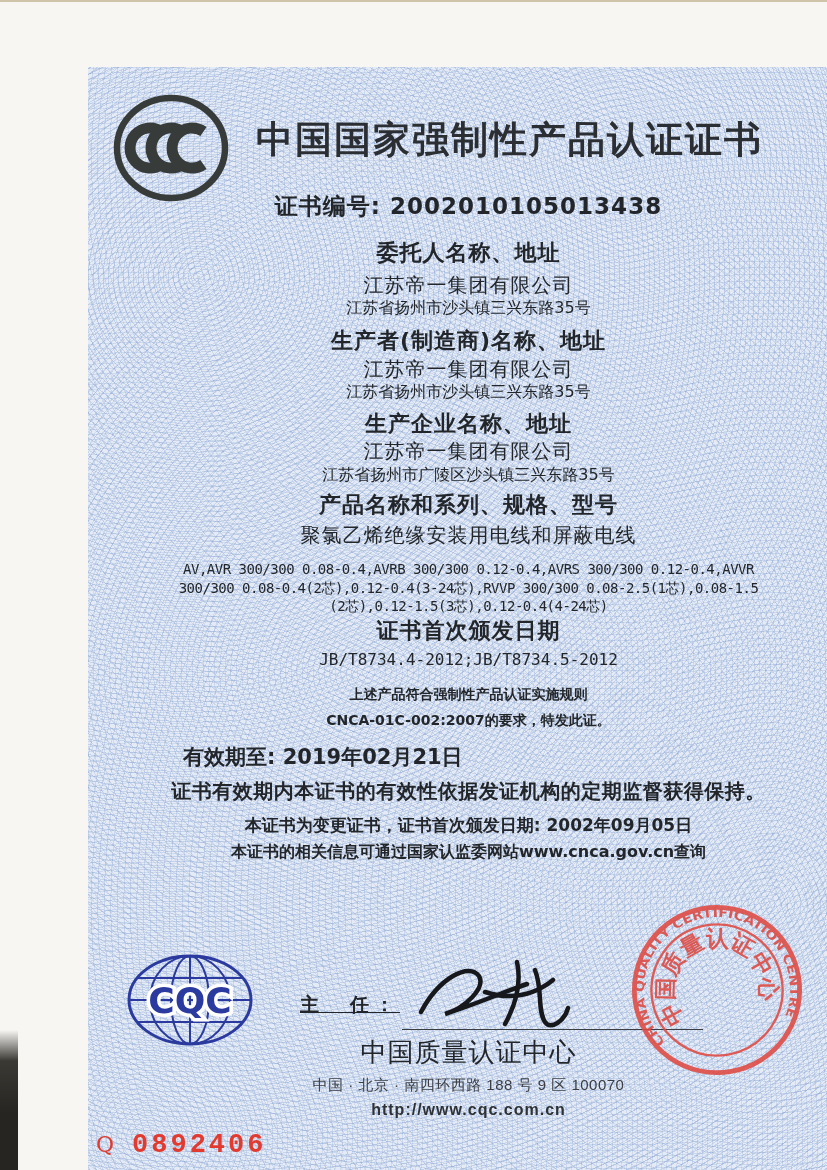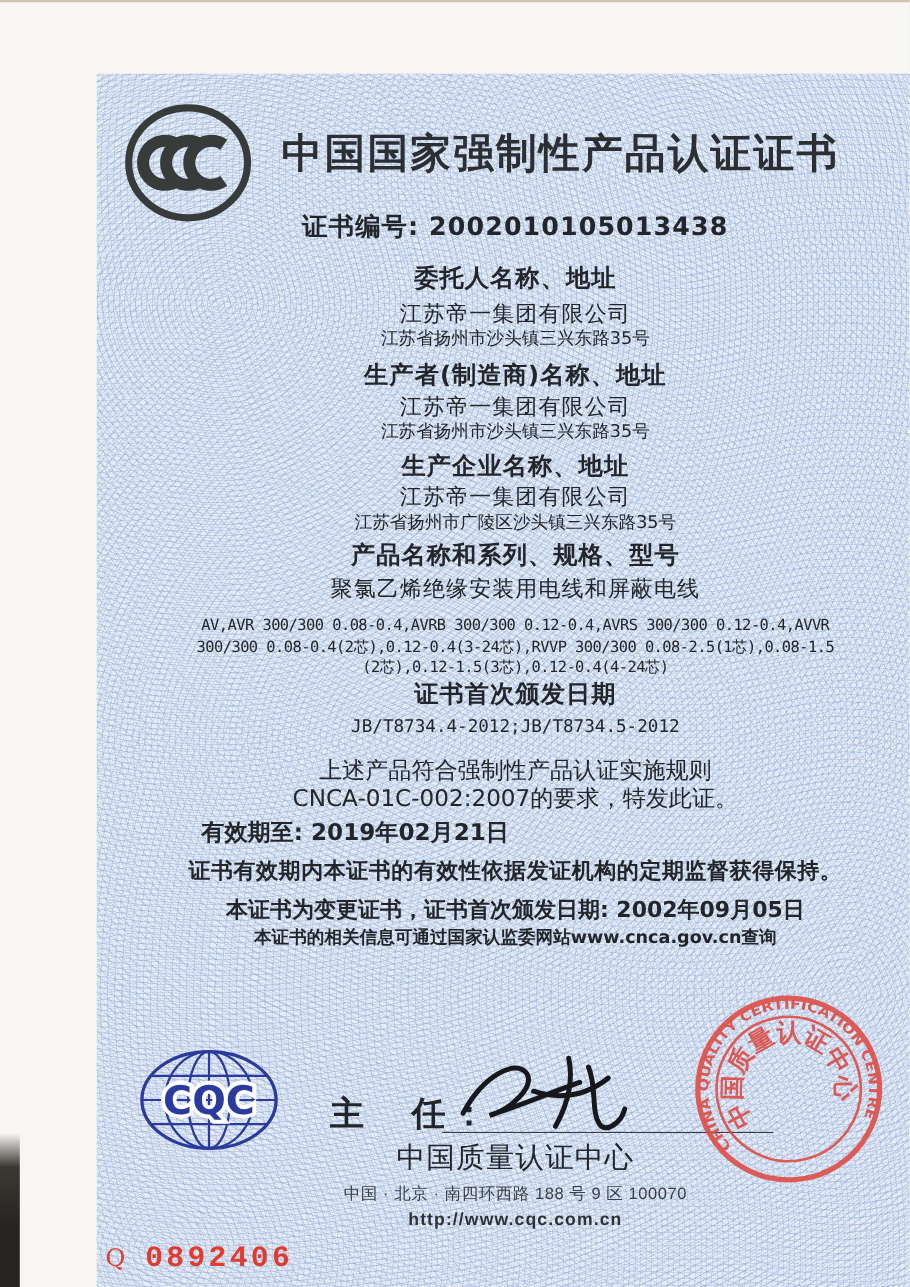--- a/index.html
+++ b/index.html
@@ -21,28 +21,28 @@
       color:#22262b;}
   .line{position:absolute;left:28px;right:6px;text-align:center;white-space:nowrap;color:#22262b;}
   .title{position:absolute;left:112px;right:8px;top:48px;text-align:center;
       font-size:37px;font-weight:bold;letter-spacing:2px;color:#2b2f33;white-space:nowrap;}
   .cert-no{font-size:23px;font-weight:bold;letter-spacing:1px;}
   .sec-head{font-size:22px;font-weight:bold;letter-spacing:1px;}
   .co-name{font-size:20px;letter-spacing:1px;font-weight:500;}
   .addr-line{font-size:16px;font-weight:500;}
   .model{font-family:"DejaVu Sans Mono", monospace;font-size:14px;letter-spacing:-0.5px;}
   .std{font-family:"DejaVu Sans Mono", monospace;font-size:16px;font-weight:500;}
-  .comp{font-size:21px;font-weight:normal;}
+  .comp{font-size:14px;font-weight:bold;}
   .dates-row{position:absolute;left:95px;right:78px;top:676px;display:flex;
       justify-content:space-between;font-size:21px;font-weight:bold;white-space:nowrap;}
   .note-strong{font-size:20px;font-weight:bold;letter-spacing:0.5px;}
-  .note-mid{font-size:20px;font-weight:600;}
+  .note-mid{font-size:17px;font-weight:600;}
   .note-small{font-size:16px;font-weight:600;}
-  .director{position:absolute;left:212px;top:925px;font-size:31px;font-weight:bold;
-      letter-spacing:6px;white-space:nowrap;}
+  .director{position:absolute;left:212px;top:925px;font-size:19px;font-weight:bold;
+      letter-spacing:6px;white-space:nowrap;text-decoration:underline;}
   .sig-line{position:absolute;left:314px;top:962px;width:301px;height:0;
       border-top:1.6px solid #3a3d42;}
   .org{font-size:26px;font-weight:500;letter-spacing:1px;}
   .org-addr{font-family:"Liberation Sans", sans-serif;font-size:15px;color:#3a3e44;letter-spacing:0.5px;}
   .web{font-family:"Liberation Sans", sans-serif;font-size:16px;font-weight:bold;color:#2e3236;letter-spacing:1px;}
   .serial{position:absolute;left:96px;top:1130px;white-space:nowrap;}
   .serial .q{font-family:"DejaVu Serif", serif;font-size:22px;color:#e23a2e;margin-right:18px;}
   .serial .num{font-family:Liberation Mono, monospace;font-size:27px;font-weight:bold;
       color:#e23a2e;letter-spacing:3px;text-align:center;}
   svg{display:block;}

